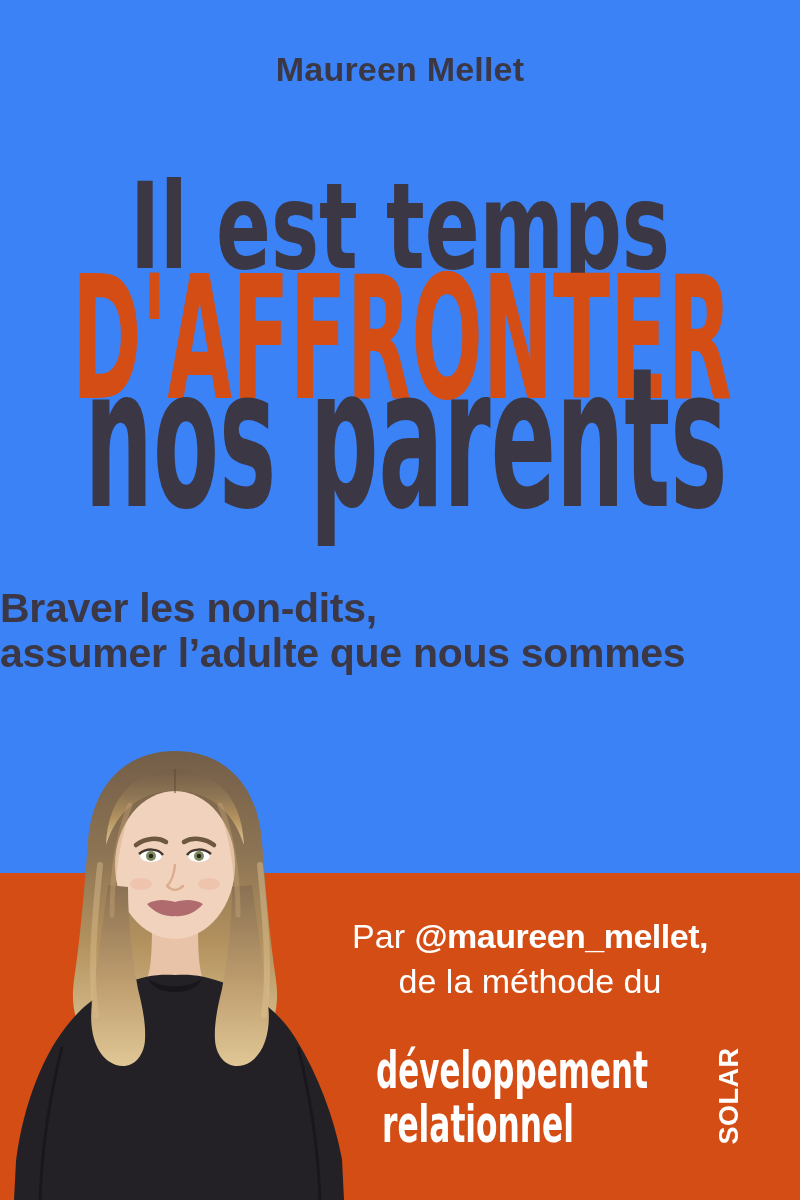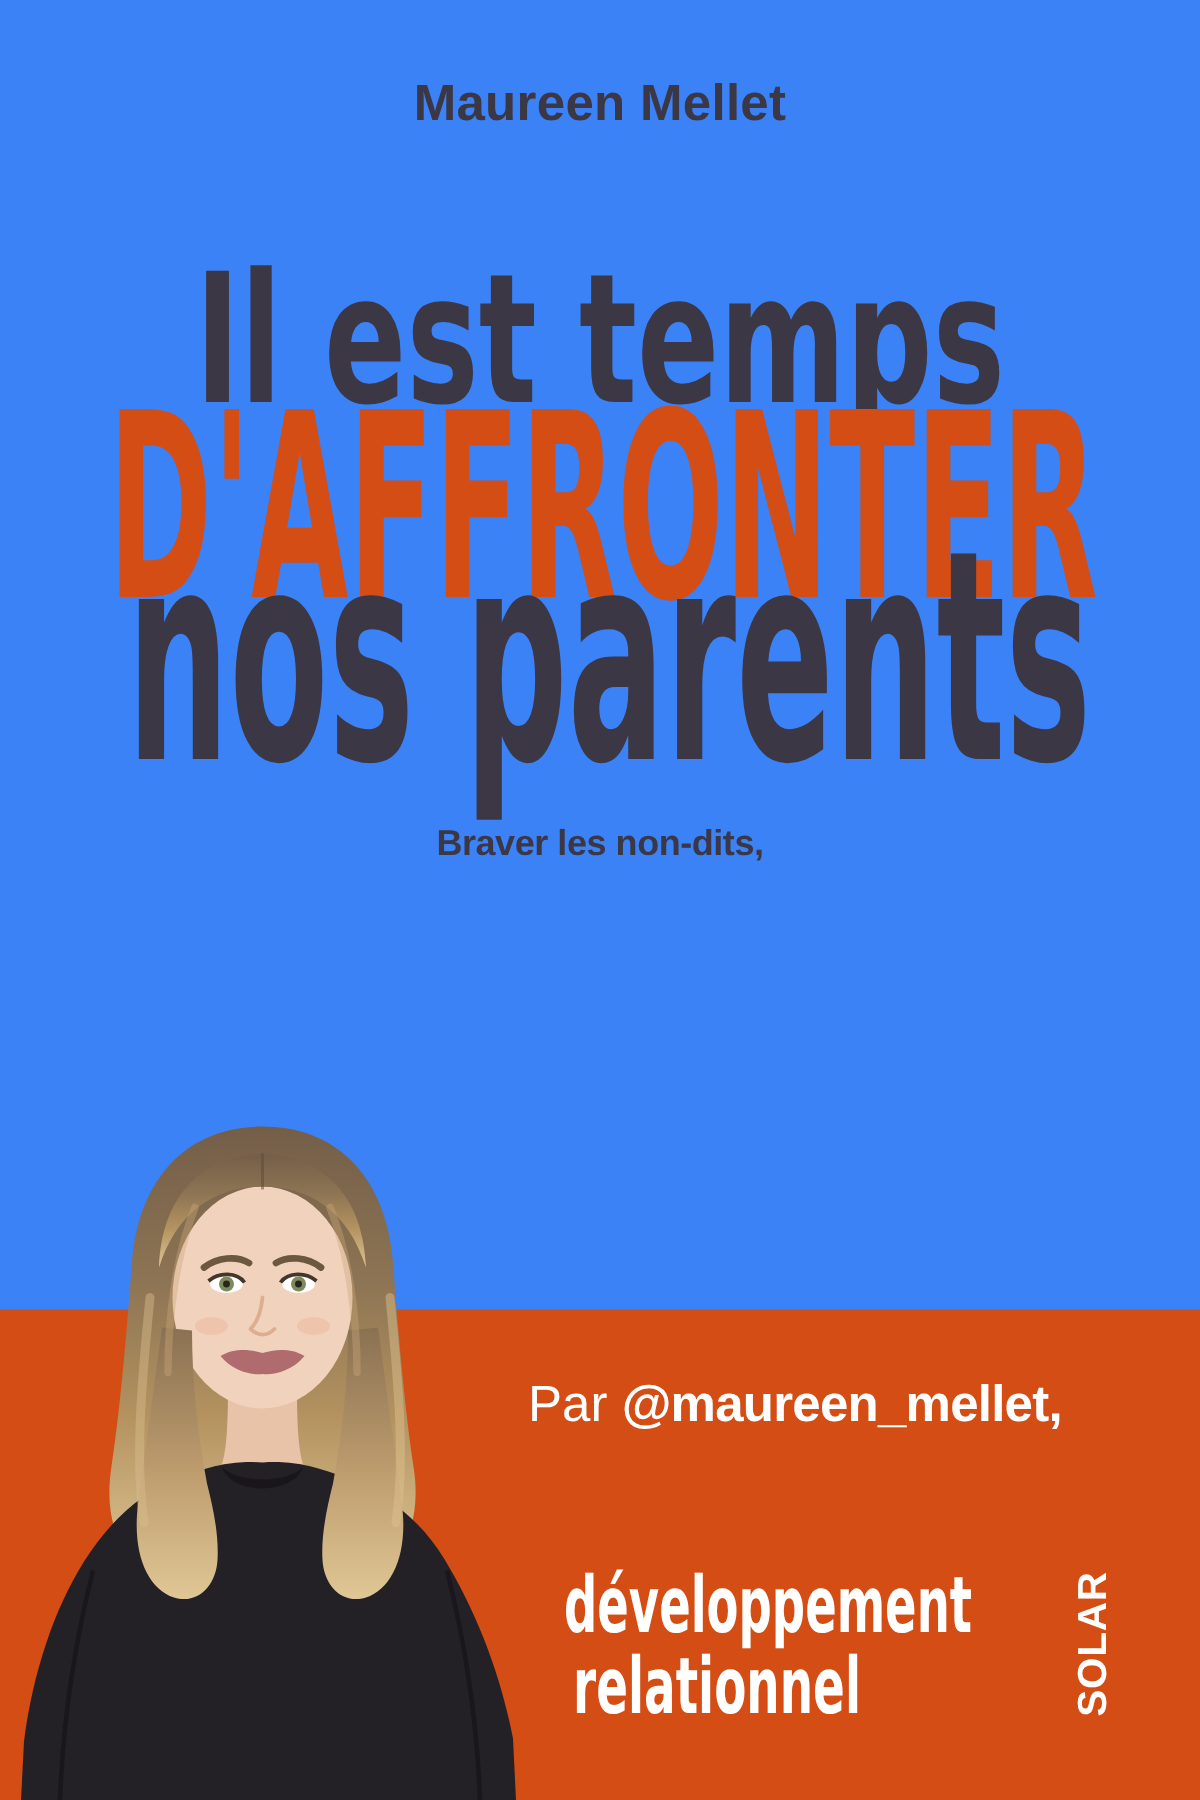--- a/index.html
+++ b/index.html
@@ -9,22 +9,22 @@
 
   
   .author-top{position:absolute;top:50px;left:0;width:800px;text-align:center;
     font-size:34px;font-weight:700;color:#3B3745;letter-spacing:0.2px;}
 
   
   .title-svg{position:absolute;top:168px;left:0;overflow:visible;}
   .title-svg text{font-family:"DejaVu Sans",sans-serif;font-weight:bold;}
 
   
-  .subtitle{position:absolute;top:540px;left:0;width:800px;text-align:center;
-    font-size:24px;line-height:45px;font-weight:700;color:#3B3745;letter-spacing:-0.3px;}
+  .subtitle{position:absolute;top:586px;left:0;width:800px;text-align:left;
+    font-size:41px;line-height:45px;font-weight:700;color:#3B3745;letter-spacing:-0.3px;}
 
   
   .orange-band{position:absolute;top:873px;left:0;width:800px;height:327px;background:#D44D15;}
 
   
   .byline{position:absolute;top:914px;left:295px;width:470px;text-align:center;
     color:#ffffff;font-size:34px;line-height:45px;font-weight:400;}
   .byline .handle{font-weight:800;letter-spacing:-0.5px;}
 
   .method-svg{position:absolute;top:1040px;left:300px;overflow:visible;}
@@ -47,20 +47,21 @@
   <div class="author-top">Maureen Mellet</div>
 
   <svg class="title-svg" width="800" height="400" viewBox="0 0 800 400" aria-hidden="true">
     <text x="400" y="100" text-anchor="middle" font-size="120" textLength="540" lengthAdjust="spacingAndGlyphs" fill="#3B3745">Il est temps</text>
     <text x="402" y="230" text-anchor="middle" font-size="172" textLength="660" lengthAdjust="spacingAndGlyphs" fill="#D44D15">D'AFFRONTER</text>
     <text x="406" y="338" text-anchor="middle" font-size="195" textLength="643" lengthAdjust="spacingAndGlyphs" fill="#3B3745">nos parents</text>
   </svg>
 
   <div class="subtitle">
     <div>Braver les non-dits,</div>
+    <div>assumer l’adulte que nous sommes</div>
   </div>
 
   <div class="orange-band"></div>
 
   <svg class="photo-svg" width="360" height="455" viewBox="0 0 360 455" aria-hidden="true">
     <defs>
       <linearGradient id="hairG" x1="0" y1="0" x2="0" y2="1">
         <stop offset="0" stop-color="#745e48"></stop>
         <stop offset="0.35" stop-color="#8d7454"></stop>
         <stop offset="0.65" stop-color="#b3925f"></stop>
@@ -110,20 +111,21 @@
     <path fill="url(#lockG)" d="M252,140 C258,185 264,225 268,258 C272,290 262,314 244,320 C228,325 216,312 215,295 C214,278 218,260 222,244 C228,212 232,176 232,142 Z"></path>
 
     <path d="M100,120 C94,180 90,230 96,270" stroke="#d9bd8e" stroke-width="6" fill="none" opacity="0.45" stroke-linecap="round"></path>
     <path d="M260,120 C266,180 270,230 264,270" stroke="#dfc493" stroke-width="6" fill="none" opacity="0.45" stroke-linecap="round"></path>
     <path d="M130,60 C118,90 112,130 112,170" stroke="#caa878" stroke-width="5" fill="none" opacity="0.4" stroke-linecap="round"></path>
     <path d="M220,60 C232,90 238,130 238,170" stroke="#caa878" stroke-width="5" fill="none" opacity="0.4" stroke-linecap="round"></path>
   </svg>
 
   <div class="byline">
     <div><span>Par </span><span class="handle">@maureen_mellet,</span></div>
+    <div>de la méthode du</div>
   </div>
 
   <svg class="method-svg" width="460" height="115" viewBox="0 0 460 115" aria-hidden="true">
     <text x="212" y="48" text-anchor="middle" font-size="52" textLength="272" lengthAdjust="spacingAndGlyphs">développement</text>
     <text x="178" y="102" text-anchor="middle" font-size="52" textLength="192" lengthAdjust="spacingAndGlyphs">relationnel</text>
   </svg>
 
   <div class="publisher">
     <span>SOLAR</span>
   </div>

